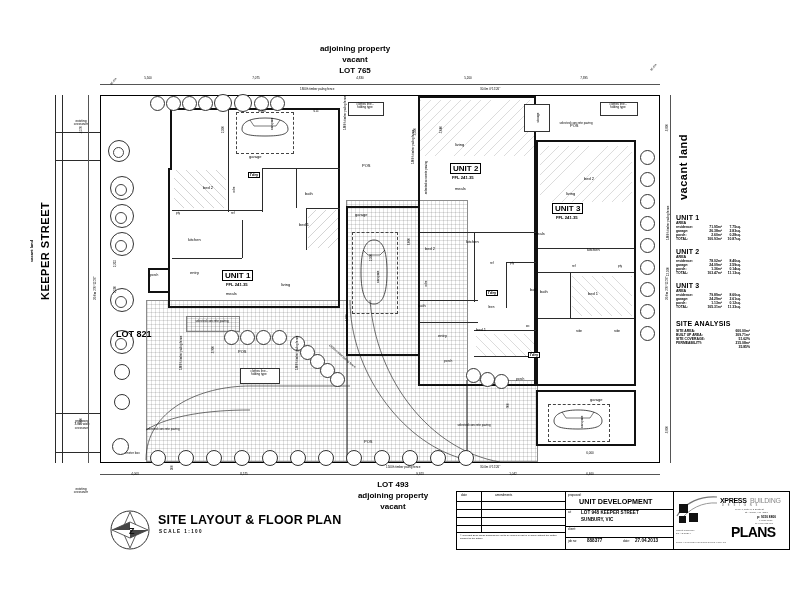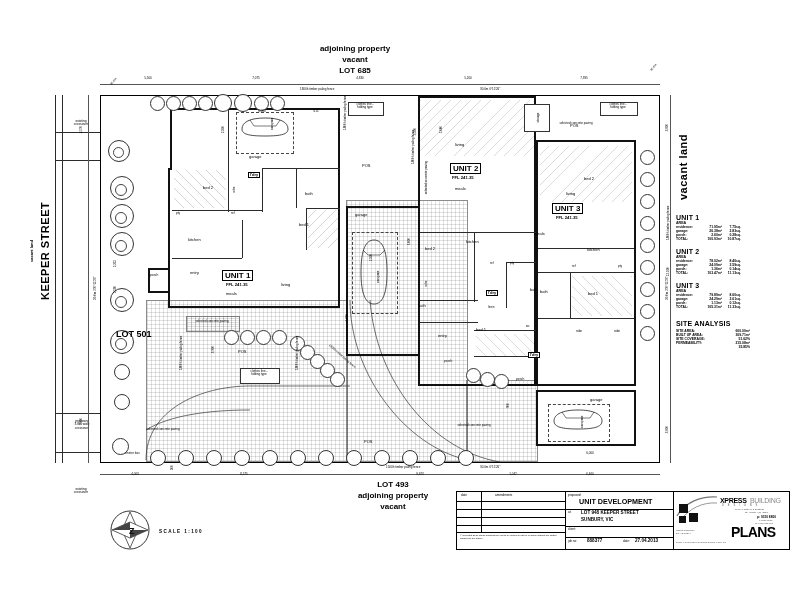--- a/index.html
+++ b/index.html
@@ -304,31 +304,31 @@
   <div class="t mini rot90" style="left:412px;top:164px;">1800h timber paling fence</div>
   <div class="t mini" style="left:330px;top:344px;transform:rotate(41deg);transform-origin:0 0;">1800h timber paling fence</div>
 
   <div class="t mini" style="left:480px;top:88px;">30.0m 0°15'26"</div>
   <div class="t mini" style="left:480px;top:466px;">30.0m 0°15'26"</div>
   <div class="t mini rot90" style="left:94px;top:300px;">20.0m 270°15'26"</div>
   <div class="t mini rot90" style="left:666px;top:300px;">20.0m 270°15'26"</div>
 
   <div class="t b ctr" style="left:355px;top:45px;font-size:8px;">adjoining property</div>
   <div class="t b ctr" style="left:355px;top:56px;font-size:8px;">vacant</div>
-  <div class="t b ctr" style="left:355px;top:67px;font-size:8px;">LOT 685</div>
+  <div class="t b ctr" style="left:355px;top:67px;font-size:8px;">LOT 765</div>
 
   <div class="t b ctr" style="left:393px;top:481px;font-size:8px;">LOT 493</div>
   <div class="t b ctr" style="left:393px;top:492px;font-size:8px;">adjoining property</div>
   <div class="t b ctr" style="left:393px;top:503px;font-size:8px;">vacant</div>
 
   <div class="t b rot90" style="left:40px;top:300px;font-size:11px;letter-spacing:.5px;">KEEPER STREET</div>
   <div class="t rot90" style="left:30px;top:262px;font-size:4px;font-weight:bold;">vacant land</div>
   <div class="t b rot90" style="left:678px;top:200px;font-size:11px;letter-spacing:.5px;">vacant land</div>
 
-  <div class="t b" style="left:116px;top:330px;font-size:9px;">LOT 501</div>
+  <div class="t b" style="left:116px;top:330px;font-size:9px;">LOT 821</div>
 
   <div class="t xs" style="left:64px;top:120px;width:34px;text-align:center;"><span>existing
 crossover</span></div>
   <div class="t xs" style="left:64px;top:488px;width:34px;text-align:center;"><span>existing
 crossover</span></div>
   <div class="t xs" style="left:60px;top:420px;width:44px;text-align:center;white-space:pre-line;">proposed
 3.8m wide
 crossover</div>
 
   <div class="dimline" style="left:100px;top:84px;width:560px;"></div>
@@ -489,20 +489,21 @@
   </div>
 
   <svg class="compass" style="left:108px;top:508px;width:44px;height:44px;">
     <circle cx="22" cy="22" r="19" fill="none" stroke="#333" stroke-width="1"></circle>
     <path d="M22,4 L30,22 L22,40 L14,22 Z" fill="none" stroke="#333" stroke-width="0.8"></path>
     <path d="M4,22 L22,14 L40,22 L22,30 Z" fill="#fff" stroke="#333" stroke-width="0.8"></path>
     <path d="M4,22 L22,22 L22,14 Z" fill="#444"></path>
     <path d="M22,30 L22,22 L40,22 Z" fill="#444"></path>
     <text x="21" y="26" font-size="9" font-family="Liberation Sans" font-weight="bold" fill="#111">Z</text>
   </svg>
+  <div class="t b" style="left:158px;top:514px;font-size:12.5px;letter-spacing:.2px;">SITE LAYOUT &amp; FLOOR PLAN</div>
   <div class="t b" style="left:159px;top:530px;font-size:4.6px;letter-spacing:1.4px;">SCALE 1:100</div>
 
   <div class="titleblk" style="left:456px;top:491px;width:332px;height:57px;">
 
     <div class="abs" style="left:0;top:0;width:108px;height:100%;border-right:1px solid #000;">
       <div class="abs" style="left:0;top:0;width:100%;height:9px;border-bottom:0.6px solid #000;">
         <span class="t mini" style="left:4px;top:2px;">date</span>
         <span class="t mini" style="left:38px;top:2px;">amendments</span>
       </div>
       <div class="abs" style="left:24px;top:0;width:0.6px;height:40px;background:#000;"></div>

